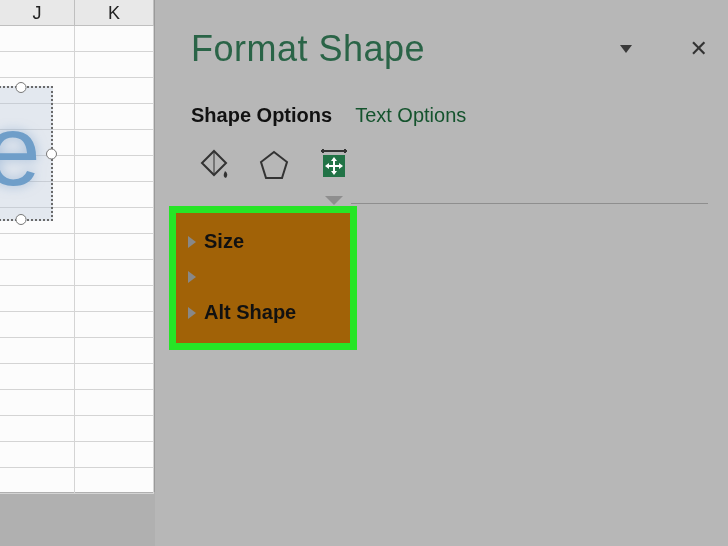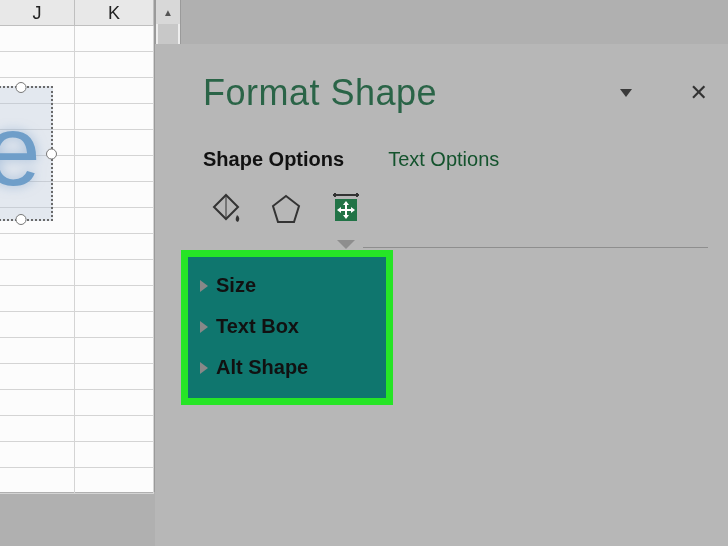--- a/index.html
+++ b/index.html
@@ -118,23 +118,22 @@
       left: 2px;
       right: 2px;
       height: 430px;
       background: #c8c8c8;
     }
 
     
     .panel {
       flex: 1;
       background: #b7b7b7;
-      padding: 28px 20px 0 48px;
-      position: relative;
-      margin-top: 44px;
+      padding: 28px 20px 0 36px;
+      position: relative;
     }
     .panel-header {
       display: flex;
       align-items: center;
       justify-content: space-between;
       margin-bottom: 34px;
     }
     .panel-title {
       font-size: 36px;
       font-weight: 400;
@@ -155,21 +154,21 @@
     }
     .close-x {
       font-size: 22px;
       color: #333;
       cursor: pointer;
       font-family: Arial;
     }
     
     .tabs {
       display: flex;
-      gap: 44px;
+      gap: 23px;
       margin-bottom: 16px;
       font-size: 20px;
       align-items: center;
     }
     .tab {
       color: #14532d;
       cursor: pointer;
     }
     .tab.active { font-weight: 700; color: #111; }
     
@@ -203,22 +202,22 @@
     .hr {
       border: none;
       border-top: 1px solid #8e8e8e;
       margin-left: 160px;
       margin-right: 0;
       margin-bottom: 6px;
     }
     
     .section-box {
       border: 7px solid #26e526;
-      background: #0f766e;
-      width: 212px;
+      background: #a16207;
+      width: 188px;
       padding: 8px 4px 10px 6px;
       margin-left: -22px;
       margin-top: -4px;
     }
     .section-item {
       display: flex;
       align-items: center;
       gap: 8px;
       padding: 9px 6px;
       font-size: 20px;
@@ -377,21 +376,20 @@
 
     <hr class="hr">
 
     <div class="section-box">
       <div class="section-item">
         <div class="tri"></div>
         <span>Size</span>
       </div>
       <div class="section-item">
         <div class="tri"></div>
-        <span>Text Box</span>
       </div>
       <div class="section-item">
         <div class="tri"></div>
         <span>Alt Shape</span>
       </div>
     </div>
   </div>
 </div>
 
 </body></html>

